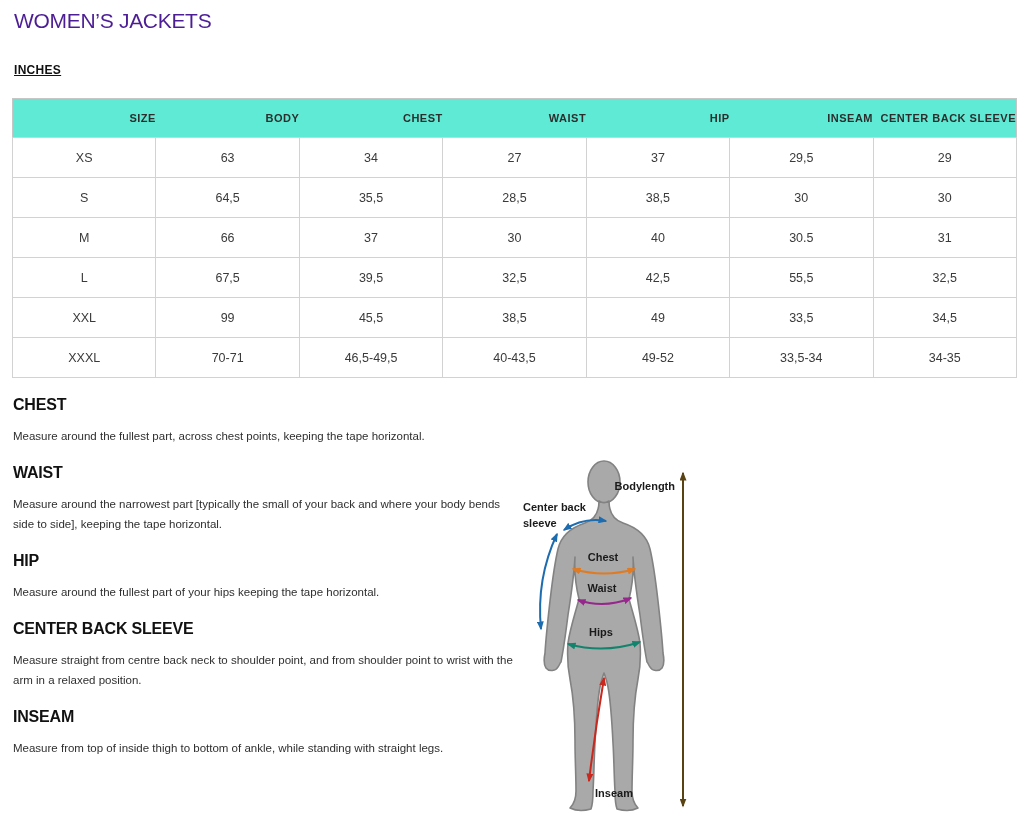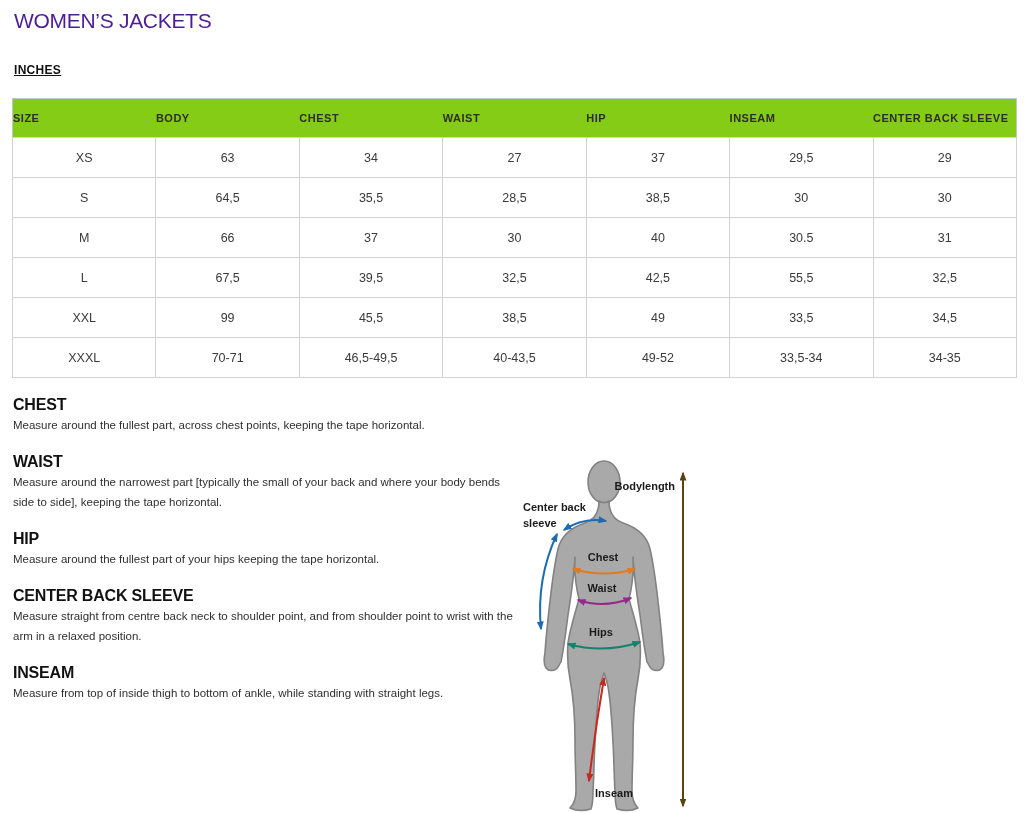--- a/index.html
+++ b/index.html
@@ -10,36 +10,36 @@
 
   .page-title { font-size:21px; font-weight:normal; letter-spacing:-0.3px;
     margin:9px 0 16px 14px; color:#4c1d95; }
 
   .unit-link { display:inline-block; margin:14px 14px 0 14px; font-size:12px;
     font-weight:bold; color:#111; text-decoration:underline; letter-spacing:0.3px;
     cursor:pointer; }
 
   table.size-table { border-collapse:collapse; table-layout:fixed;
     width:1005px; margin:20px 0 0 12px; }
-  table.size-table th { background:#84cc16; height:39px; font-size:11px;
-    font-weight:bold; color:#2d2d2d; letter-spacing:0.5px; text-align:left;
+  table.size-table th { background:#5eead4; height:39px; font-size:11px;
+    font-weight:bold; color:#2d2d2d; letter-spacing:0.5px; text-align:right;
     border:none; }
   table.size-table td { height:40px; text-align:center; font-size:12.5px;
     color:#3a3a3a; border:1px solid #d2d2d2; background:#fff;margin-top:26px; }
   table.size-table { border:1px solid #c6c6c6; }
 
   .guide-title { font-size:21px; font-weight:bold; letter-spacing:-0.3px;
     margin:28px 0 0 13px; color:#111; }
 
   .guide-sections { margin-left:13px; width:505px; }
   .guide-section { margin-top:19px; }
   .guide-section h3 { font-size:16px; font-weight:bold; letter-spacing:-0.2px;
     line-height:16px; color:#111; }
   .guide-section p { font-size:11.5px; line-height:20px; color:#2f2f2f;
-    margin-top:2px; }
+    margin-top:13px; }
 
   .diagram { position:absolute; left:513px; top:450px; width:185px; height:360px; }
   .diagram text { font-size:11px; font-weight:bold; fill:#1a1a1a; }
 </style>
 </head>
 <body>
 
 <div class="page">
 
   <h1 class="page-title">WOMEN’S JACKETS</h1>

